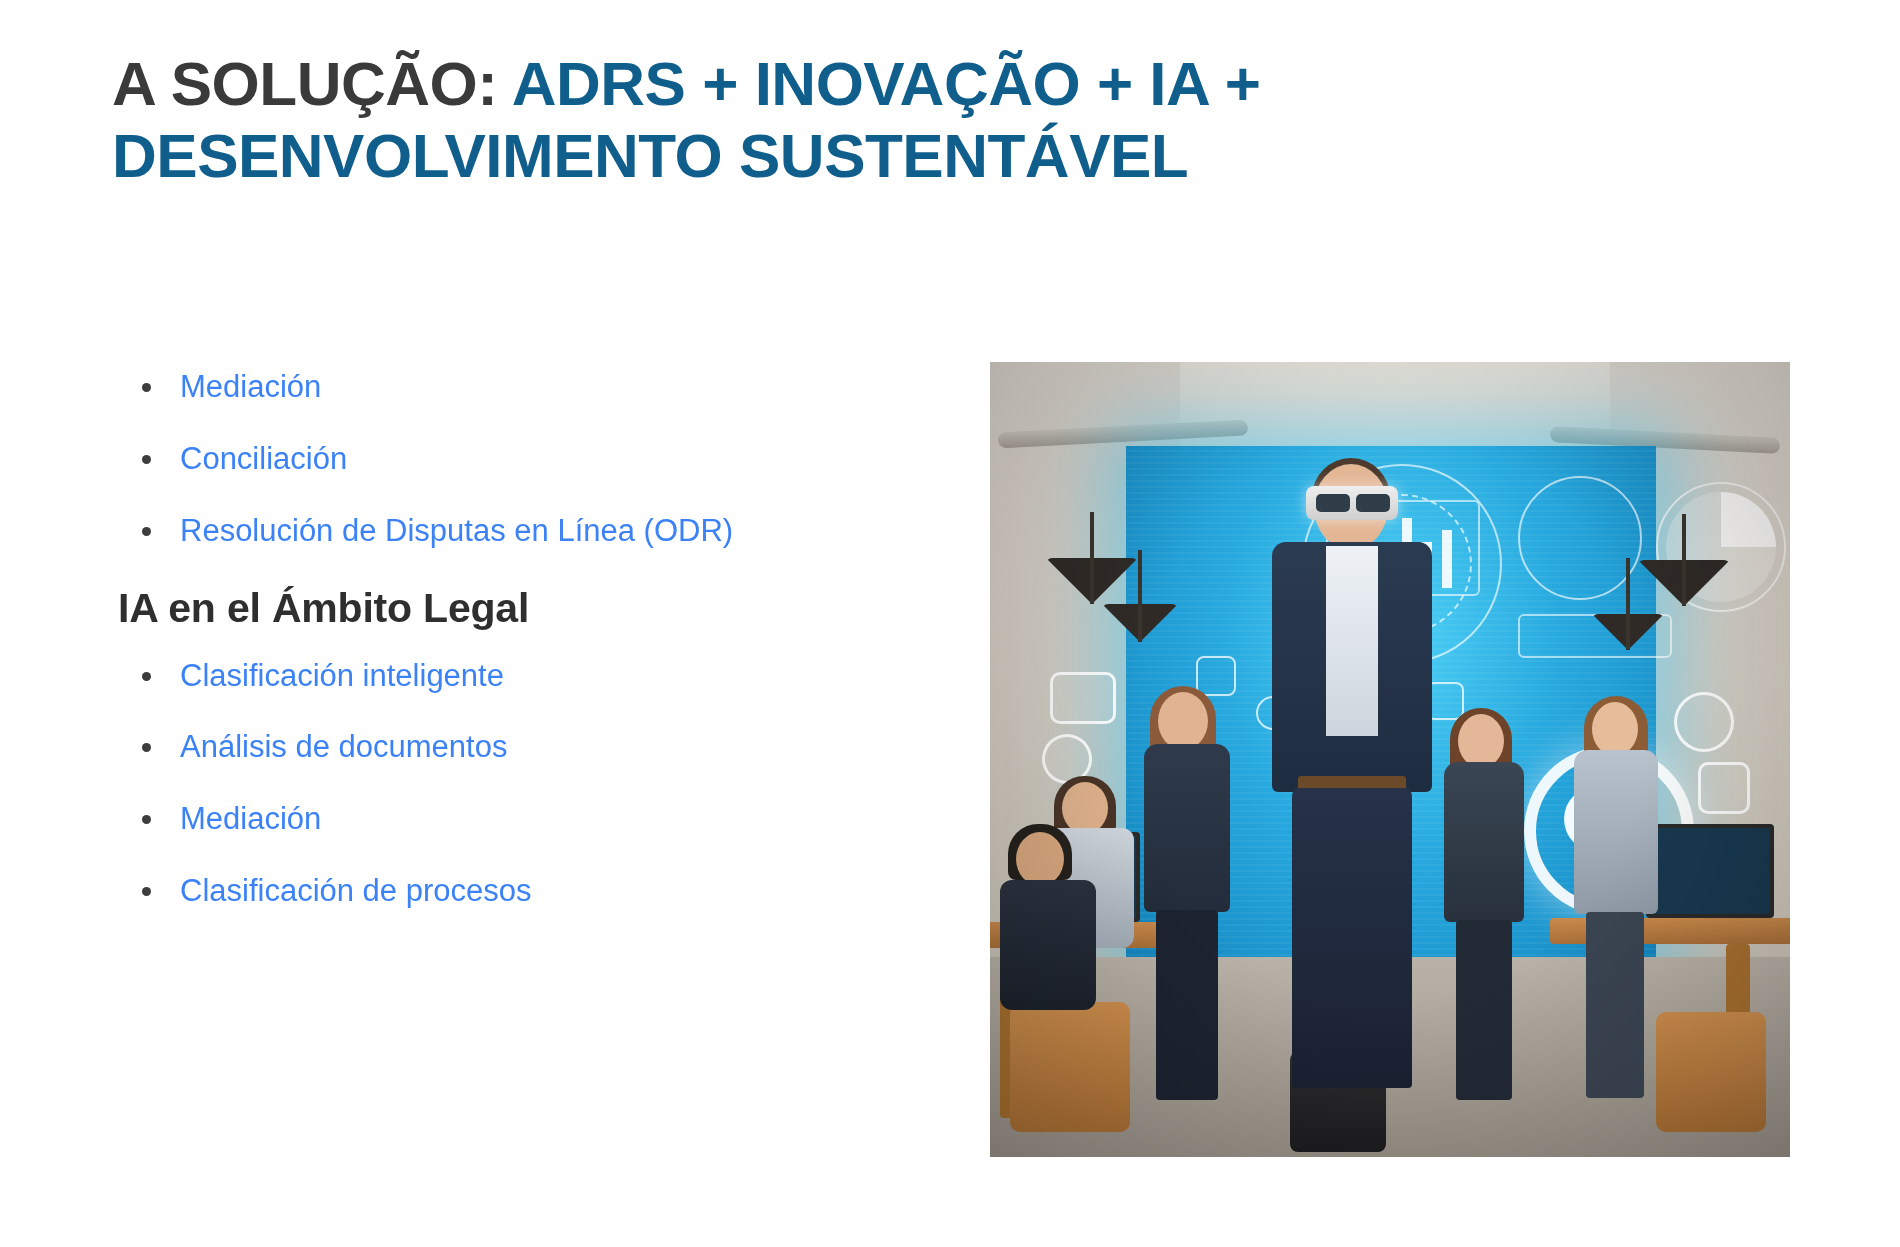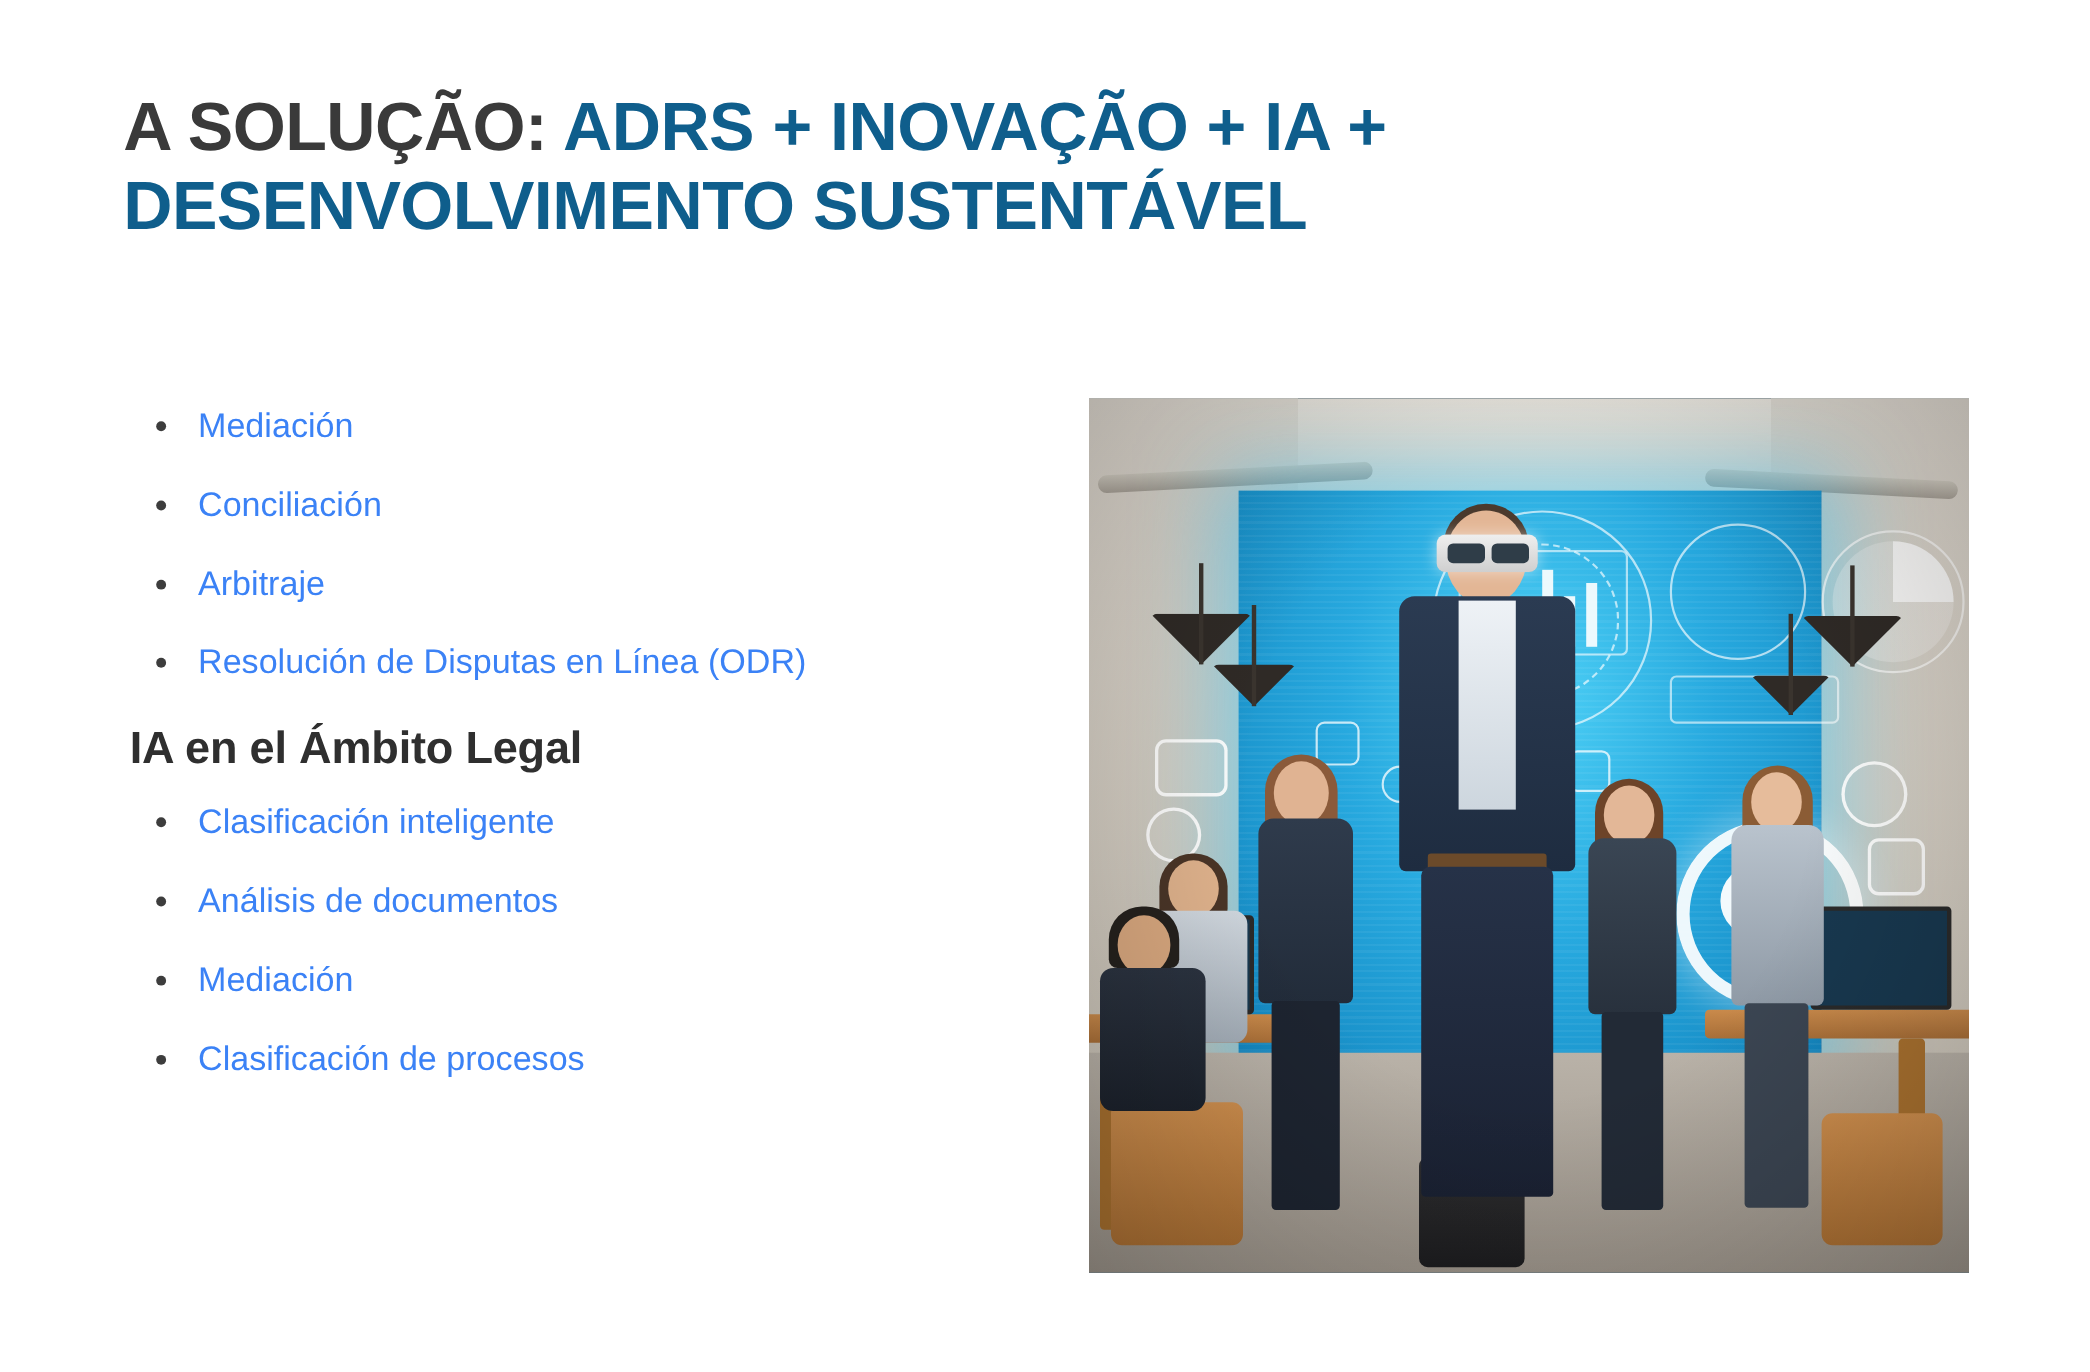--- a/index.html
+++ b/index.html
@@ -20,21 +20,21 @@
     position: absolute;
     inset: 0;
     background: #ffffff;
     padding: 0;
   }
 
   
   .title-block {
     position: absolute;
     left: 112px;
-    top: 80px;
+    top: 48px;
     width: 1700px;
   }
   .slide-title {
     font-size: 62px;
     font-weight: 800;
     line-height: 1.16;
     letter-spacing: -0.5px;
     margin: 0;
   }
   .title-dark { color: #3a3a3a; }
@@ -327,21 +327,20 @@
       <span class="title-dark">A SOLUÇÃO:</span>
       <span class="title-accent">ADRS + INOVAÇÃO + IA + DESENVOLVIMENTO SUSTENTÁVEL</span>
     </h1>
   </div>
 
   <div class="left-col">
 
     <ul class="bullets">
       <li>Mediación</li>
       <li>Conciliación</li>
-      <li>Arbitraje</li>
       <li>Resolución de Disputas en Línea (ODR)</li>
     </ul>
 
     <h2 class="section-heading second">IA en el Ámbito Legal</h2>
     <ul class="bullets">
       <li>Clasificación inteligente</li>
       <li>Análisis de documentos</li>
       <li>Mediación</li>
       <li>Clasificación de procesos</li>
     </ul>

